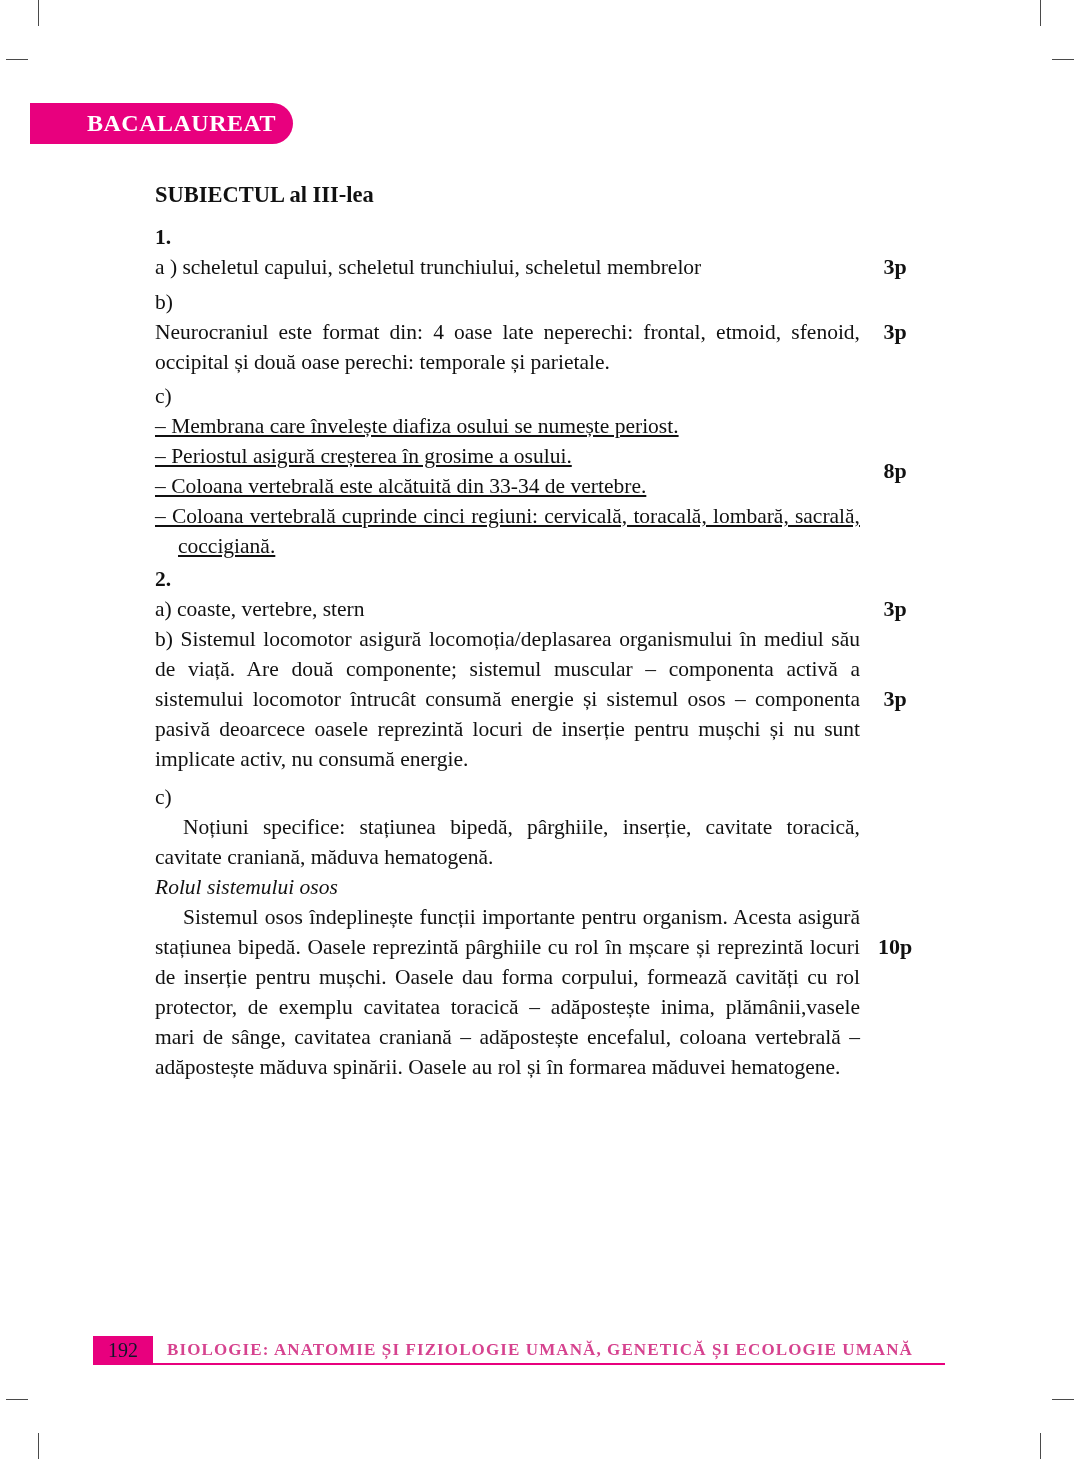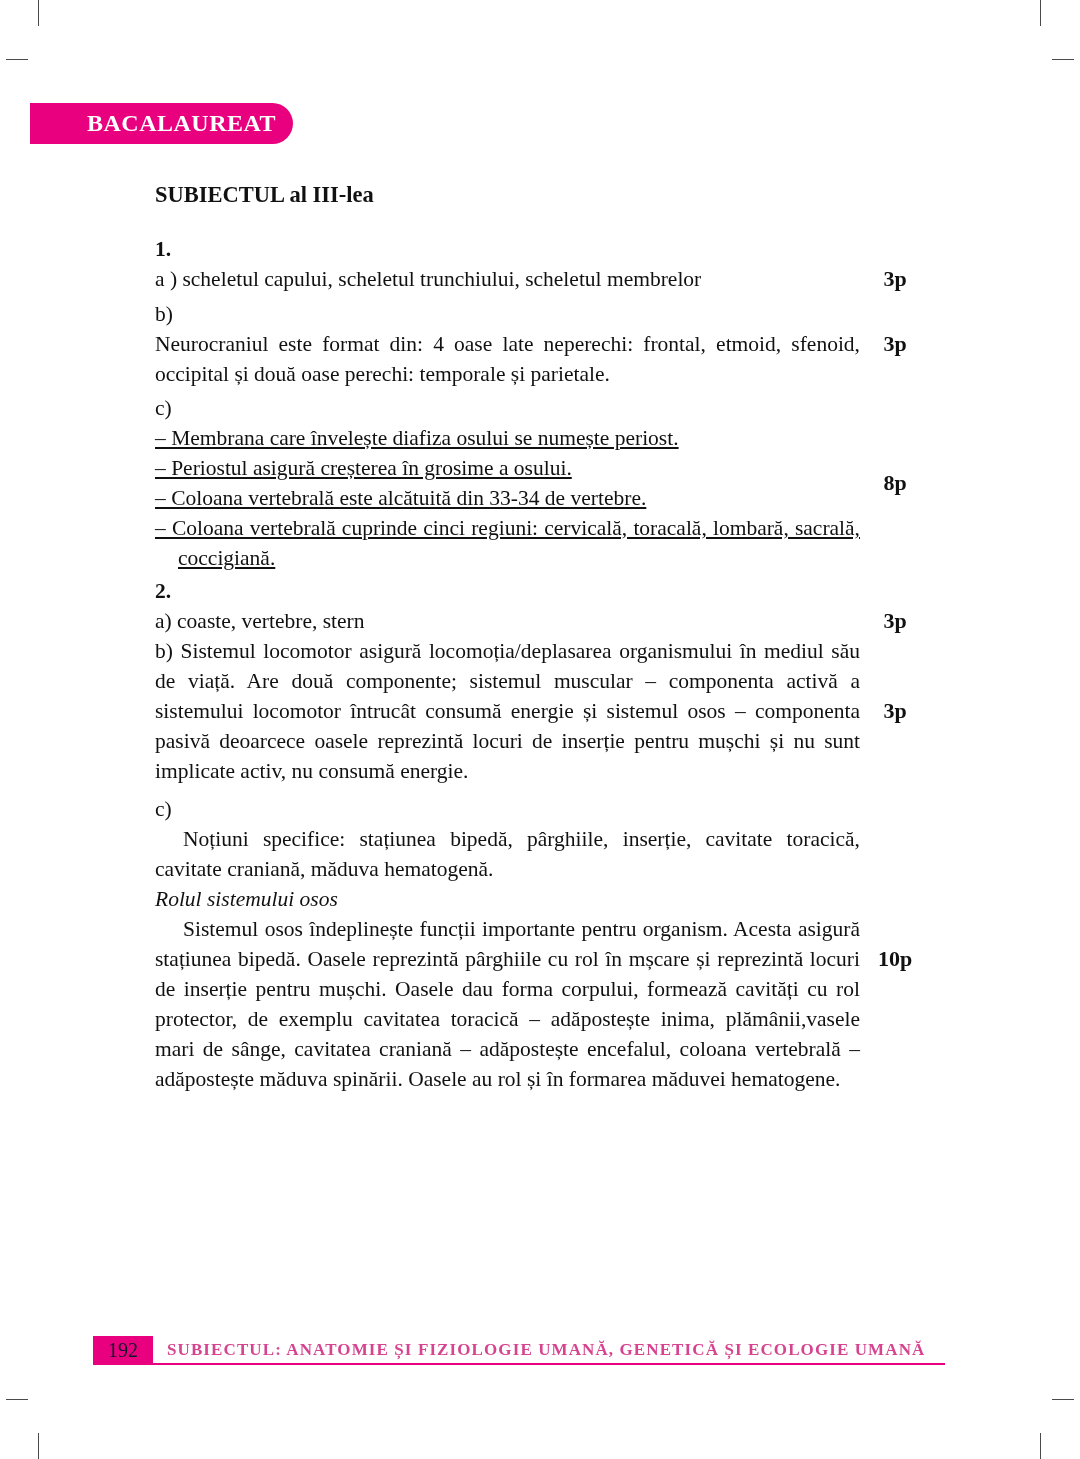--- a/index.html
+++ b/index.html
@@ -39,21 +39,21 @@
   }
   .row { display: flex; align-items: flex-start; }
   .txt { width: 705px; }
   .markcol {
     width: 70px; flex: none; text-align: center;
     font-weight: bold; font-size: 22px;
   }
   .bold { font-weight: bold; }
   .italic { font-style: italic; }
   .just { text-align: justify; }
-  .heading { font-weight: bold; font-size: 22.5px; margin-bottom: 24px; }
+  .heading { font-weight: bold; font-size: 22.5px; margin-bottom: 12px; }
   .mb3 { margin-bottom: 3px; text-decoration: underline; }
   .mb4 { margin-bottom: 4px; }
   .mb5 { margin-bottom: 5px; }
   .mb8 { margin-bottom: 8px; }
   .item { padding-left: 23px; text-indent: -23px; }
   .pindent { text-indent: 28px; }
   .mark-a1 { margin-top: -10px; }
   .mark-b1 { margin-top: 0; }
   .mark-c1 { margin-top: 45px; }
   .mark-a2 { margin-top: -12px; }
@@ -167,14 +167,14 @@
   <div class="row">
     <div class="txt just pindent">Sistemul osos îndeplinește funcții importante pentru organism. Acesta asigură stațiunea bipedă. Oasele reprezintă pârghiile cu rol în mșcare și reprezintă locuri de inserție pentru mușchi. Oasele dau forma corpului, formează cavități cu rol protector, de exemplu cavitatea toracică – adăpostește inima, plămânii,vasele mari de sânge, cavitatea craniană – adăpostește encefalul, coloana vertebrală – adăpostește măduva spinării. Oasele au rol și în formarea măduvei hematogene.</div>
     <div class="markcol"><span class="mark-c2" style="display:inline-block;">10p</span></div>
   </div>
 
 </div>
 
 <div class="footer-pagebox">
   <span class="footer-pagenum">192</span>
 </div>
-<div class="footer-title">SUBIECTUL:  ANATOMIE ȘI FIZIOLOGIE UMANĂ, GENETICĂ ȘI ECOLOGIE UMANĂ</div>
+<div class="footer-title">BIOLOGIE:  ANATOMIE ȘI FIZIOLOGIE UMANĂ, GENETICĂ ȘI ECOLOGIE UMANĂ</div>
 <div class="footer-line"></div>
 
 </body></html>

